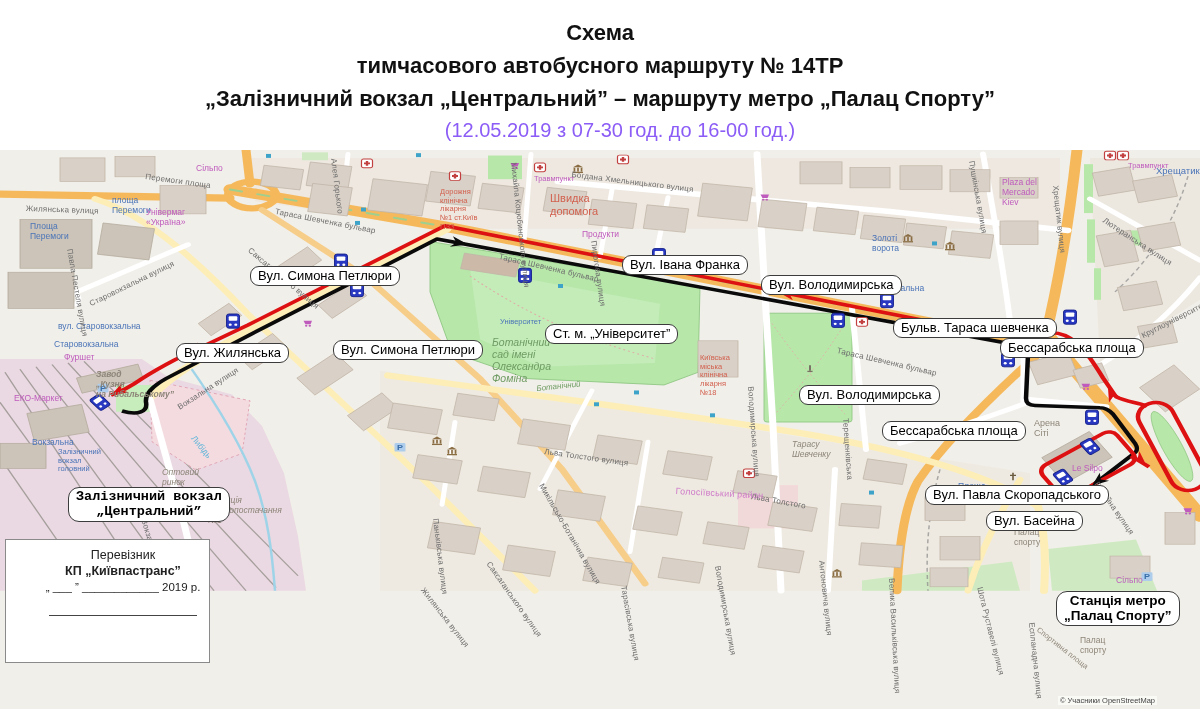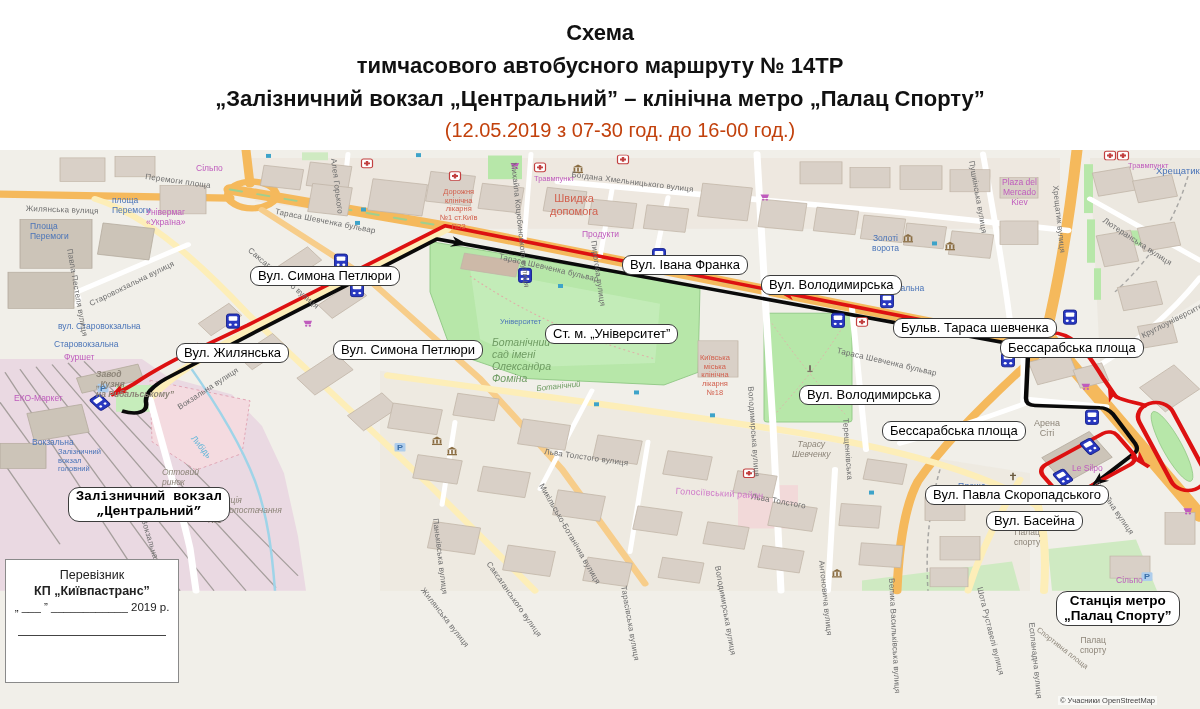--- a/index.html
+++ b/index.html
@@ -2,57 +2,57 @@
 <html><head>
 <meta charset="utf-8">
 <style>
   html,body{margin:0;padding:0;background:#888;}
   .stage{position:relative;width:1200px;height:709px;background:#fff;overflow:hidden;
          font-family:"Liberation Sans", sans-serif;}
   
   .hdr{position:absolute;left:0;top:0;width:1200px;height:150px;background:#fff;text-align:center;z-index:5;}
   .hdr .t1,.hdr .t2,.hdr .t3{font-size:22px;font-weight:bold;color:#111;line-height:33px;}
   .hdr .t1{margin-top:16px;}
-  .hdr .t4{font-size:20px;color:#c2410c;line-height:31px;margin-left:40px;}
+  .hdr .t4{font-size:20px;color:#8b5cf6;line-height:31px;margin-left:40px;}
   
   .mapwrap{position:absolute;left:0;top:150px;width:1200px;height:559px;background:#f1efe9;}
   svg{display:block;}
   
   .callout{position:absolute;background:#fff;border:1.7px solid #3c3c3c;border-radius:9px;
            padding:1px 7px 2px 7px;font-size:13px;color:#000;white-space:nowrap;line-height:15px;
            z-index:20;text-align:center;}
   .callout.bold{font-weight:bold;font-size:13.5px;border-radius:11px;}
   
   .slabel{position:absolute;font-size:8px;color:#6d6d6d;white-space:nowrap;z-index:12;
           transform-origin:left top;letter-spacing:.2px;}
   
   .plabel{position:absolute;font-size:8.5px;white-space:pre-line;z-index:11;line-height:1.15;
           transform-origin:left top;}
   .pl-blue{color:#4a74b8}.pl-magenta{color:#bf5bbd}.pl-gray{color:#8d8579}
   .pl-green{color:#6f9c63}.pl-red{color:#d2614f}.pl-cyan{color:#5fb6d9}
-  .pl-i{font-style:italic}.pl-c{text-align:center}
+  .pl-i{font-style:italic}.pl-c{text-align:left}
   
-  .carrier{position:absolute;left:5px;top:559px;width:172px;height:122px;background:#fff;
-           border:1px solid #8a8a8a;z-index:25;font-size:12.5px;color:#222;text-align:center;}
+  .carrier{position:absolute;left:5px;top:539px;width:172px;height:122px;background:#fff;
+           border:1px solid #8a8a8a;z-index:25;font-size:12.5px;color:#222;text-align:center;padding-left:31px;}
   .carrier .c1{margin-top:8px;}
   .carrier .c2{margin-top:2px;font-weight:bold;}
   .carrier .c3{margin-top:3px;font-size:11.5px;white-space:nowrap;}
   .carrier .sig{margin:22px auto 0 auto;width:86%;border-top:1.4px solid #444;}
   .attrib{position:absolute;left:1058px;top:696px;font-size:7.5px;color:#444;z-index:22;
           background:rgba(255,255,255,.6);padding:0 2px;}
 </style>
 </head>
 <body>
 
 <div class="stage">
 
   <div class="hdr">
     <div class="t1">Схема</div>
     <div class="t2">тимчасового автобусного маршруту  № 14ТР</div>
-    <div class="t3">„Залізничний вокзал „Центральний” – клінічна метро „Палац Спорту”</div>
+    <div class="t3">„Залізничний вокзал „Центральний” – маршруту метро „Палац Спорту”</div>
     <div class="t4">(12.05.2019 з 07-30 год. до 16-00 год.)</div>
   </div>
 
   <div class="mapwrap">
     <svg id="mapsvg" width="1200" height="559" viewBox="0 150 1200 709" preserveAspectRatio="none" style="height:559px">
       <defs>
         <g id="busstop">
           <rect x="-6.5" y="-9" width="13" height="18" rx="2.5" fill="#2838c0" stroke="#141f8a" stroke-width="1"></rect>
           <rect x="-4.3" y="-6" width="8.6" height="5.5" rx="1" fill="#ffffff"></rect>
           <circle cx="-2.8" cy="4.5" r="1.5" fill="#ffffff"></circle>

